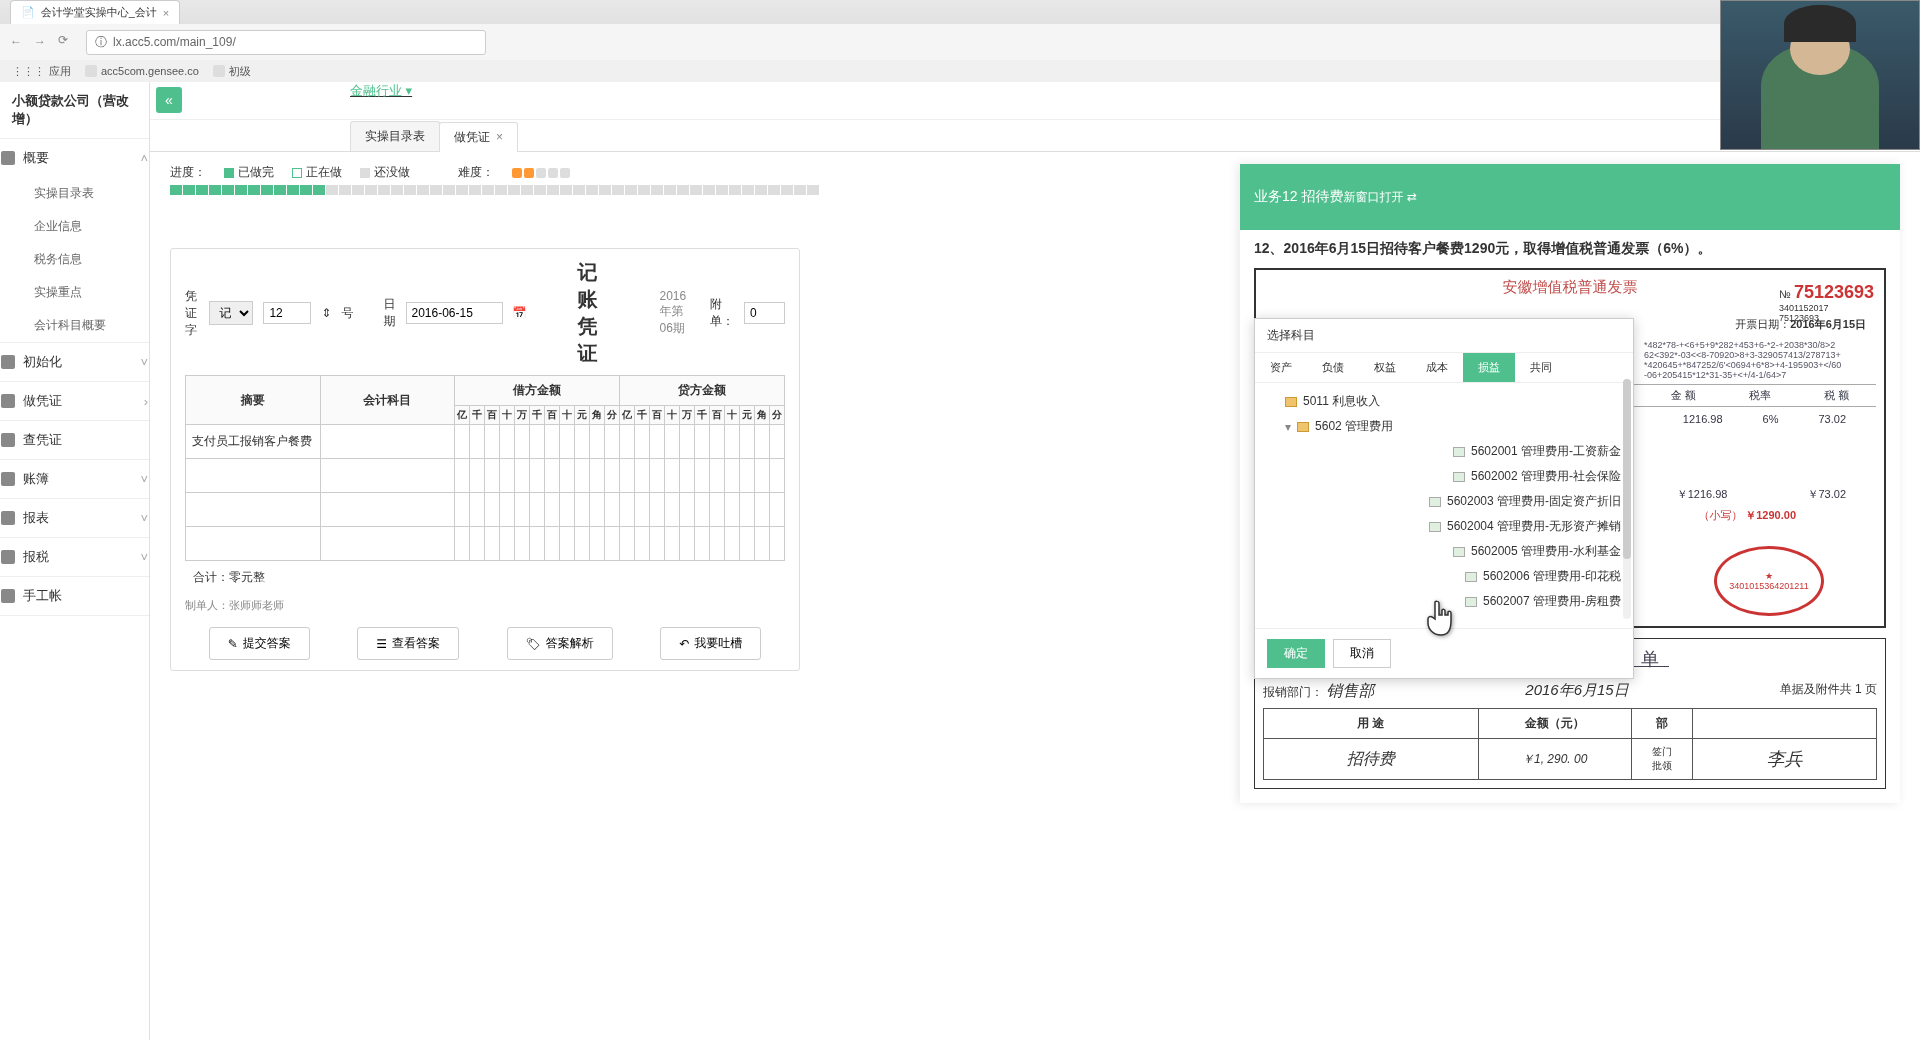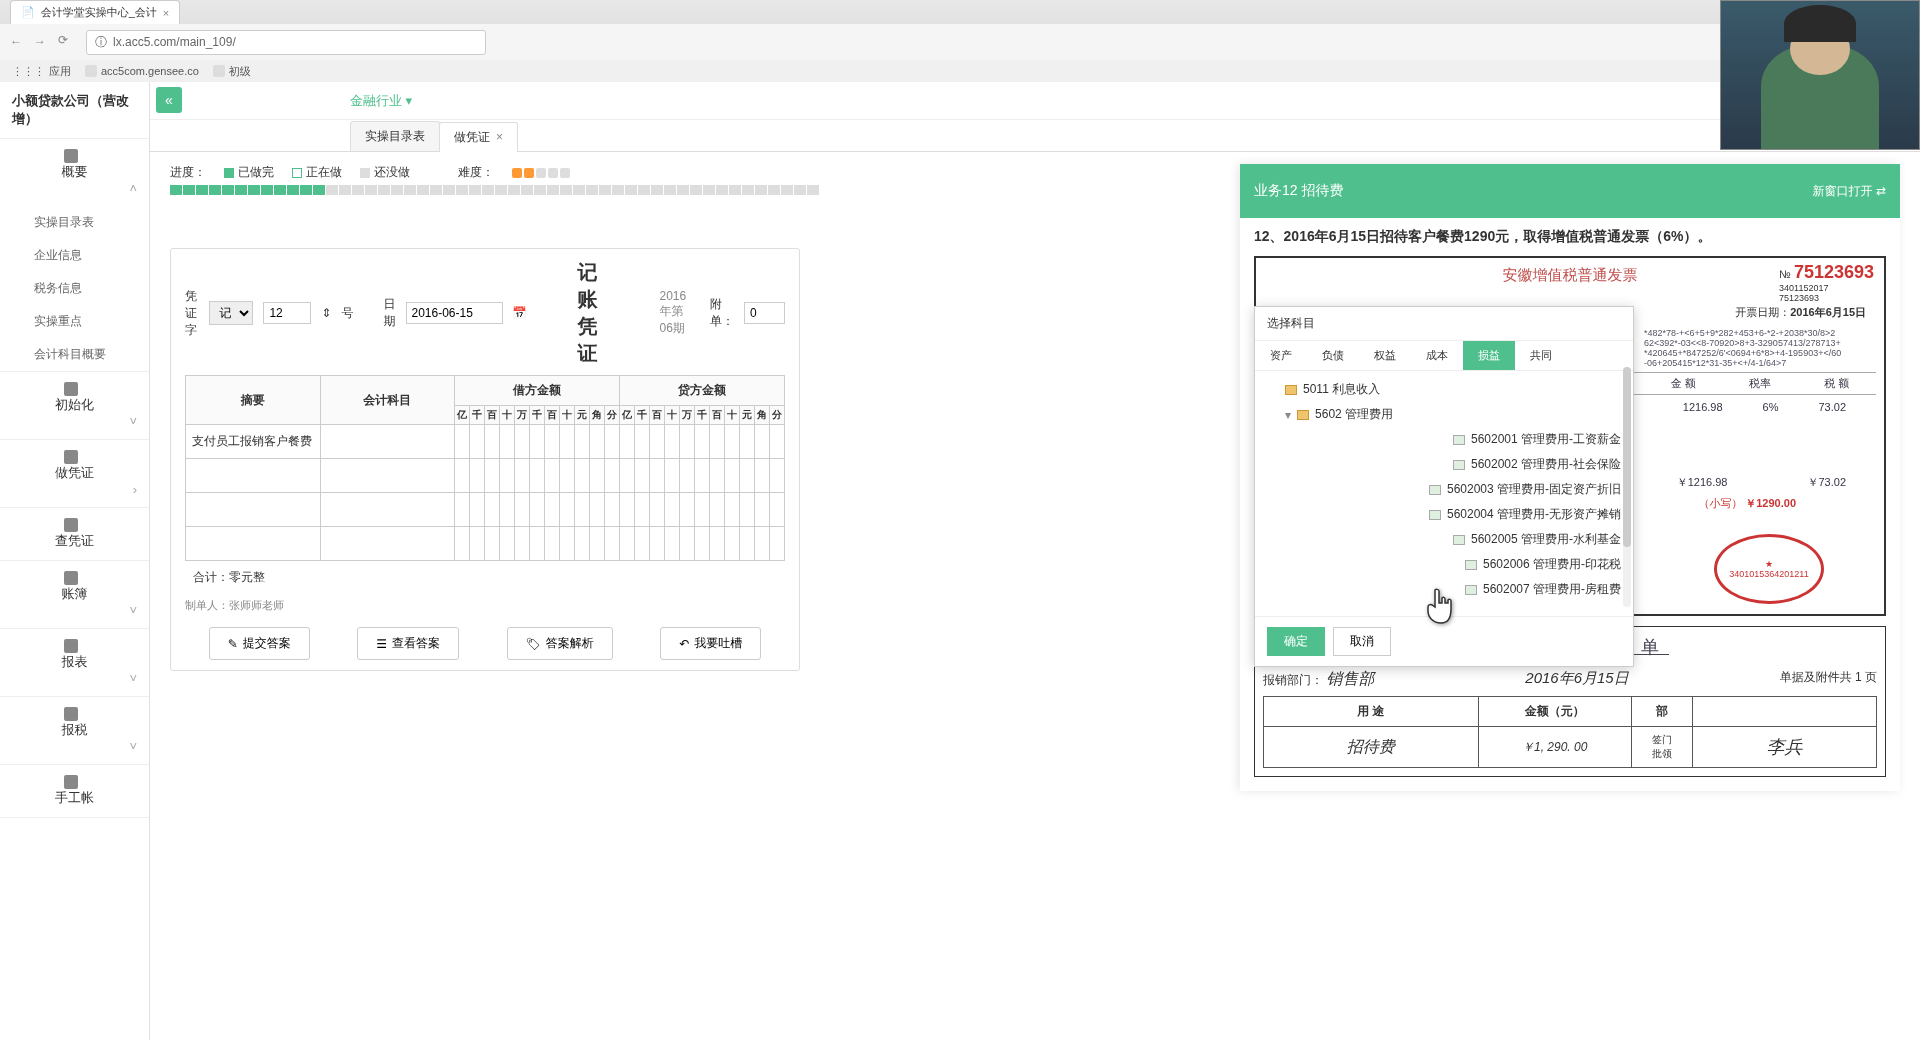--- a/index.html
+++ b/index.html
@@ -15,27 +15,27 @@
 .addr-bar { flex: 0 0 400px; background: #fff; border: 1px solid #ccc; border-radius: 3px; padding: 3px 8px; font-size: 12px; color: #666; display: flex; align-items: center; gap: 6px; }
 .bookmarks { height: 22px; display: flex; align-items: center; gap: 14px; padding: 0 12px; font-size: 11px; color: #555; }
 .bookmark-item { display: flex; align-items: center; gap: 4px; cursor: pointer; }
 .bookmark-icon { width: 12px; height: 12px; background: #ddd; border-radius: 2px; }
 
 .app-container { display: flex; height: calc(100vh - 82px); position: relative; }
 .sidebar { width: 150px; background: #fff; border-right: 1px solid #e0e0e0; overflow-y: auto; }
 .collapse-btn { width: 26px; height: 26px; background: #4fc08d; color: #fff; display: flex; align-items: center; justify-content: center; position: absolute; left: 156px; top: 5px; border-radius: 3px; cursor: pointer; font-size: 14px; }
 .sidebar-title { padding: 10px 12px; font-size: 13px; font-weight: bold; border-bottom: 1px solid #eee; }
 .sidebar-section { border-bottom: 1px solid #eee; }
-.sidebar-head { display: flex; align-items: center; padding: 10px 12px; cursor: pointer; font-size: 13px; flex-direction: column; }
+.sidebar-head { display: flex; align-items: center; padding: 10px 1px; cursor: pointer; font-size: 13px; }
 .sidebar-head .icon { width: 14px; height: 14px; margin-right: 8px; background: #888; border-radius: 2px; }
 .sidebar-head .chev { margin-left: auto; color: #aaa; }
 .sidebar-item { padding: 8px 12px 8px 34px; cursor: pointer; font-size: 12px; color: #666; }
 
 .main { flex: 1; background: #fff; display: flex; flex-direction: column; overflow: hidden; }
-.topbar { height: 38px; display: flex; align-items: center; padding: 0 20px 0 200px; border-bottom: 1px solid #eee; justify-content: space-between; }
+.topbar { height: 38px; display: flex; align-items: flex-start; padding: 0 20px 0 200px; border-bottom: 1px solid #eee; justify-content: space-between; text-decoration: underline; }
 .industry-btn { color: #4fc08d; font-size: 13px; cursor: pointer; }
 .user-info { font-size: 13px; }
 .user-info .vip { color: #ff6600; }
 
 .tabs { height: 32px; display: flex; align-items: flex-end; padding-left: 200px; border-bottom: 1px solid #ddd; }
 .tab { padding: 6px 14px; border: 1px solid #ddd; border-bottom: none; background: #f5f5f5; margin-right: -1px; cursor: pointer; font-size: 12px; border-radius: 3px 3px 0 0; }
 .tab.active { background: #fff; position: relative; top: 1px; }
 .tab .close-x { margin-left: 6px; color: #888; cursor: pointer; }
 
 .content { flex: 1; padding: 12px 20px; overflow: auto; position: relative; }
@@ -70,26 +70,26 @@
 .voucher-table .amt-head { padding: 2px; font-size: 10px; width: 14px; }
 .voucher-table td { height: 34px; }
 .voucher-table td.summary { text-align: left; padding: 0 6px; }
 .voucher-total { padding: 8px; font-size: 12px; }
 .voucher-footer { font-size: 11px; color: #888; margin-top: 4px; }
 
 .voucher-actions { display: flex; justify-content: space-around; margin-top: 14px; }
 .action-btn { border: 1px solid #ccc; background: #fff; padding: 7px 18px; border-radius: 3px; cursor: pointer; font-size: 12px; display: flex; align-items: center; gap: 5px; }
 
 .right-panel { position: absolute; right: 20px; top: 12px; width: 660px; background: #fff; box-shadow: -2px 0 10px rgba(0,0,0,0.1); }
-.right-head { background: #4fc08d; color: #fff; padding: 18px 14px; display: flex; justify-content: space-between; align-items: center; font-size: 14px; }
+.right-head { background: #4fc08d; color: #fff; padding: 24px 14px; display: flex; align-items: center; font-size: 14px; }
 .right-head .link { color: #fff; font-size: 12px; cursor: pointer; }
 .right-desc { padding: 10px 14px; font-size: 14px; font-weight: bold; }
 .invoice-box { border: 2px solid #333; margin: 0 14px 10px; padding: 8px; font-size: 11px; position: relative; height: 360px; overflow: hidden; }
 .invoice-title { text-align: center; color: #c0504d; font-size: 15px; font-family: "KaiTi"; }
-.invoice-no { position: absolute; right: 10px; top: 4px; font-size: 11px; }
+.invoice-no { position: absolute; right: 10px; top: 12px; font-size: 11px; }
 .invoice-no .big { color: #cc3333; font-size: 18px; font-weight: bold; }
 .invoice-date { text-align: right; margin: 20px 10px 4px 0; }
 .invoice-row { display: flex; justify-content: space-around; border-top: 1px solid #aaa; border-bottom: 1px solid #aaa; padding: 3px 0; font-family: "KaiTi"; color: #334; }
 .invoice-nums { display: flex; justify-content: flex-end; gap: 40px; padding: 6px 30px; font-family: "KaiTi"; color: #334; }
 .invoice-total { text-align: right; padding-right: 80px; color: #cc3333; font-family: "KaiTi"; }
 .invoice-stamp { position: absolute; bottom: 10px; right: 60px; width: 110px; height: 70px; border: 3px solid #cc3333; border-radius: 50%; display: flex; align-items: center; justify-content: center; color: #cc3333; font-size: 9px; text-align: center; }
 
 .expense-box { border: 1px solid #333; margin: 0 14px 14px; padding: 8px; font-size: 12px; }
 .expense-title { text-align: center; font-size: 18px; letter-spacing: 10px; text-decoration: underline; font-family: "KaiTi"; color: #445; }
 .expense-row1 { display: flex; justify-content: space-between; margin: 10px 0 6px; font-family: "KaiTi"; }

